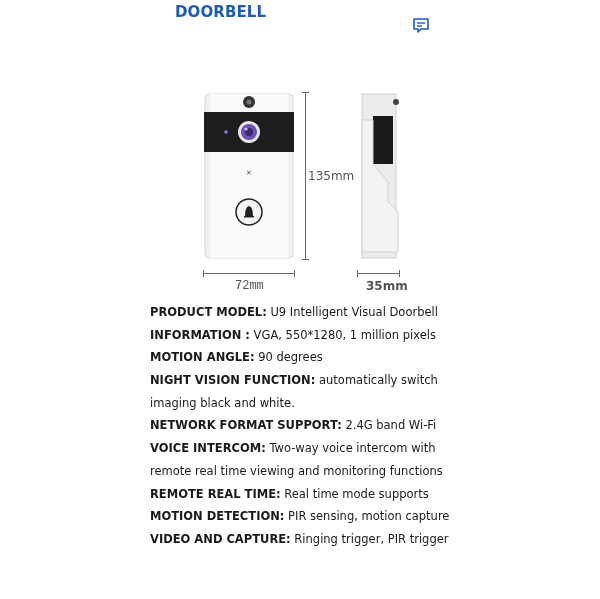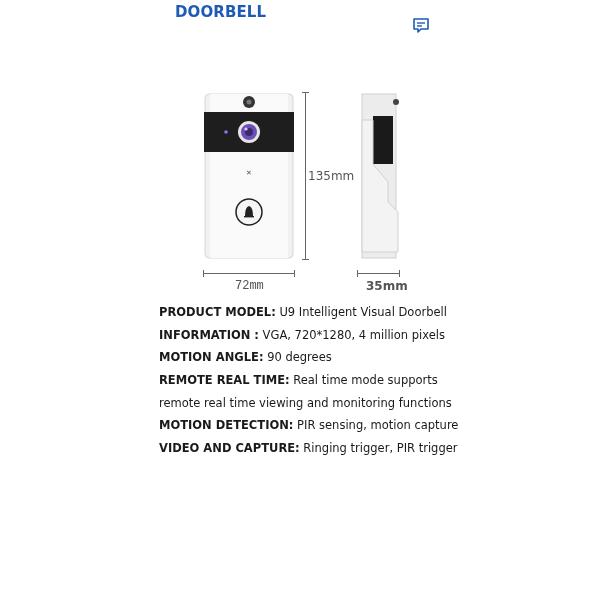--- a/index.html
+++ b/index.html
@@ -8,21 +8,21 @@
     .msg-icon { position: absolute; left: 412px; top: 17px; width: 18px; height: 18px; }
     .device-front { position: absolute; left: 204px; top: 92px; width: 90px; height: 168px; }
     .device-side { position: absolute; left: 358px; top: 92px; width: 42px; height: 168px; }
     .dim-v { position: absolute; left: 305px; top: 92px; width: 1px; height: 168px; background: #666; }
     .dim-v::before, .dim-v::after { content: ""; position: absolute; left: -3px; width: 7px; height: 1px; background: #666; }
     .dim-v::before { top: 0; } .dim-v::after { bottom: 0; }
     .dim-h { position: absolute; height: 1px; background: #666; }
     .dim-h::before, .dim-h::after { content: ""; position: absolute; top: -3px; width: 1px; height: 7px; background: #666; }
     .dim-h::before { left: 0; } .dim-h::after { right: 0; }
     .dim-label { position: absolute; font-size: 12px; color: #555; }
-    .specs { position: absolute; left: 159px; top: 301px; width: 300px; font-size: 11.5px; color: #1a1a1a; }
+    .specs { position: absolute; left: 150px; top: 301px; width: 300px; font-size: 11.5px; color: #1a1a1a; }
     .spec-line { height: 22.7px; line-height: 22.7px; white-space: nowrap; }
     .spec-key { font-weight: bold; }
   </style>
 </head>
 <body>
 
 <div class="title">
   <div>DOORBELL</div>
 </div>
 
@@ -60,19 +60,23 @@
   <rect x="15" y="24" width="20" height="48" fill="#1a1a1a"></rect>
   <path d="M4 28 L15 28 L15 72 L30 90 L30 110 L40 120 L40 160 L4 160 Z" fill="#f3f3f3" stroke="#d0d0d0"></path>
   <circle cx="38" cy="10" r="3" fill="#444"></circle>
 </svg>
 
 <div class="dim-h" style="left:357px; top:273px; width:43px;"></div>
 <div class="dim-label" style="left:366px; top:279px;font-weight:bold;">35mm</div>
 
 <div class="specs">
   <div class="spec-line"><span class="spec-key">PRODUCT MODEL:</span><span> U9 Intelligent Visual Doorbell</span></div>
-  <div class="spec-line"><span class="spec-key">INFORMATION :</span><span> VGA, 720*1280, 4 million pixels</span></div>
+  <div class="spec-line"><span class="spec-key">INFORMATION :</span><span> VGA, 550*1280, 1 million pixels</span></div>
   <div class="spec-line"><span class="spec-key">MOTION ANGLE:</span><span> 90 degrees</span></div>
+  <div class="spec-line"><span class="spec-key">NIGHT VISION FUNCTION:</span><span> automatically switch</span></div>
+  <div class="spec-line"><span>imaging black and white.</span></div>
+  <div class="spec-line"><span class="spec-key">NETWORK FORMAT SUPPORT:</span><span> 2.4G band Wi-Fi</span></div>
+  <div class="spec-line"><span class="spec-key">VOICE INTERCOM:</span><span> Two-way voice intercom with</span></div>
+  <div class="spec-line"><span>remote real time viewing and monitoring functions</span></div>
   <div class="spec-line"><span class="spec-key">REMOTE REAL TIME:</span><span> Real time mode supports</span></div>
-  <div class="spec-line"><span>remote real time viewing and monitoring functions</span></div>
   <div class="spec-line"><span class="spec-key">MOTION DETECTION:</span><span> PIR sensing, motion capture</span></div>
   <div class="spec-line"><span class="spec-key">VIDEO AND CAPTURE:</span><span> Ringing trigger, PIR trigger</span></div>
 </div>
 
 </body></html>

